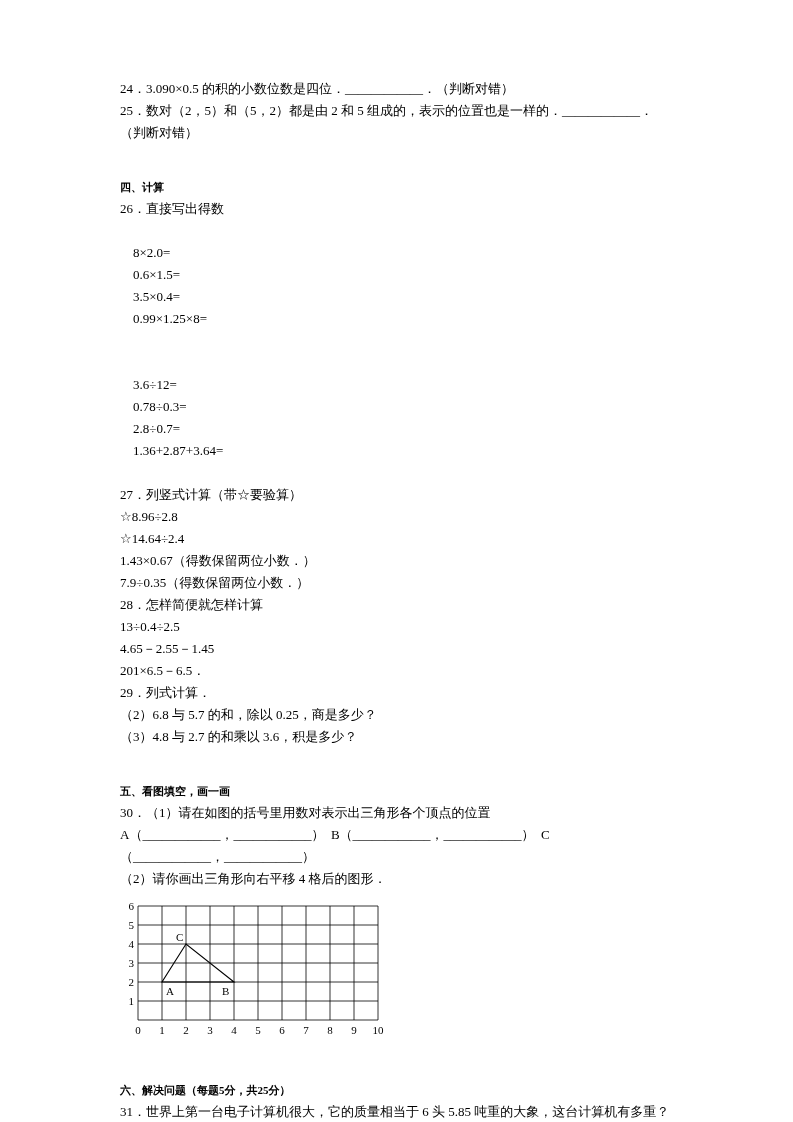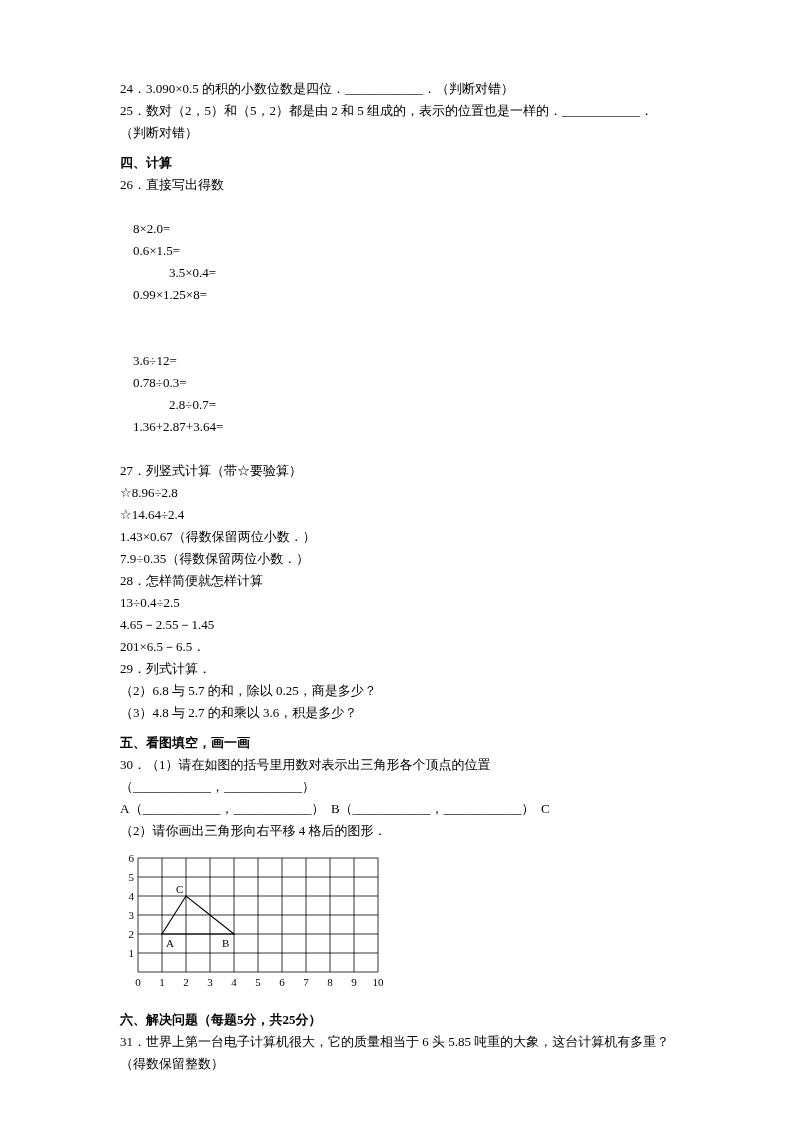--- a/index.html
+++ b/index.html
@@ -11,27 +11,27 @@
     color: #000000;
     font-family: "Liberation Serif", "DejaVu Serif", serif;
     font-size: 13px;
     line-height: 22px;
     padding: 78px 117px 60px 120px;
   }
   .line { white-space: pre-wrap; }
   p.line { font-weight: normal; }
   .heading {
     font-weight: bold;
-    font-size: 13px;
-    margin-top: 8px;
+    font-size: 11px;
+    margin-top: 32px;
   }
   .expr-row .expr { display: inline-block; }
   .expr-row .expr.c1 { min-width: 64px; }
   .expr-row .expr.c2 { min-width: 82px; }
-  .expr-row .expr.c3 { min-width: 76px; margin-left: 36px; }
+  .expr-row .expr.c3 { min-width: 76px; }
   .figure { margin: 8px 0 10px 2px; }
   svg text {
     font-family: "Liberation Serif", "DejaVu Serif", serif;
     fill: #000000;
   }
 </style>
 </head>
 <body>
 
 <div class="page">
@@ -66,22 +66,22 @@
   <p class="line">4.65－2.55－1.45</p>
   <p class="line">201×6.5－6.5．</p>
 
   <p class="line">29．列式计算．</p>
   <p class="line">（2）6.8 与 5.7 的和，除以 0.25，商是多少？</p>
   <p class="line">（3）4.8 与 2.7 的和乘以 3.6，积是多少？</p>
 
   <div class="line heading">五、看图填空，画一画</div>
 
   <p class="line">30．（1）请在如图的括号里用数对表示出三角形各个顶点的位置</p>
+  <p class="line">A（____________，____________）  B（____________，____________）  C</p>
   <p class="line">（____________，____________）</p>
-  <p class="line">A（____________，____________）  B（____________，____________）  C</p>
   <p class="line">（2）请你画出三角形向右平移 4 格后的图形．</p>
 
   <div class="figure">
     <svg id="grid-svg" width="266" height="142" viewBox="0 0 266 142">
         <line x1="16" y1="8" x2="16" y2="122" stroke="#000000" stroke-width="0.8"></line>
         <line x1="40" y1="8" x2="40" y2="122" stroke="#000000" stroke-width="0.8"></line>
         <line x1="64" y1="8" x2="64" y2="122" stroke="#000000" stroke-width="0.8"></line>
         <line x1="88" y1="8" x2="88" y2="122" stroke="#000000" stroke-width="0.8"></line>
         <line x1="112" y1="8" x2="112" y2="122" stroke="#000000" stroke-width="0.8"></line>
         <line x1="136" y1="8" x2="136" y2="122" stroke="#000000" stroke-width="0.8"></line>

